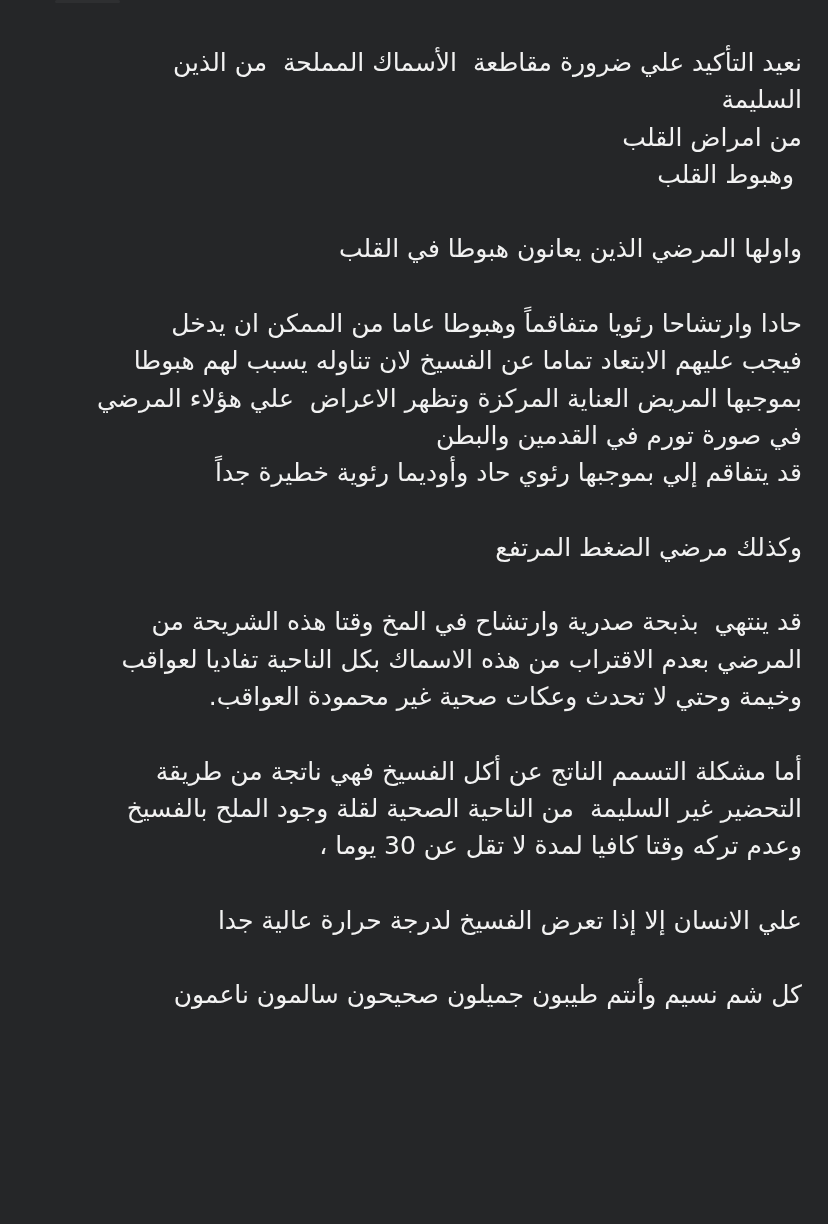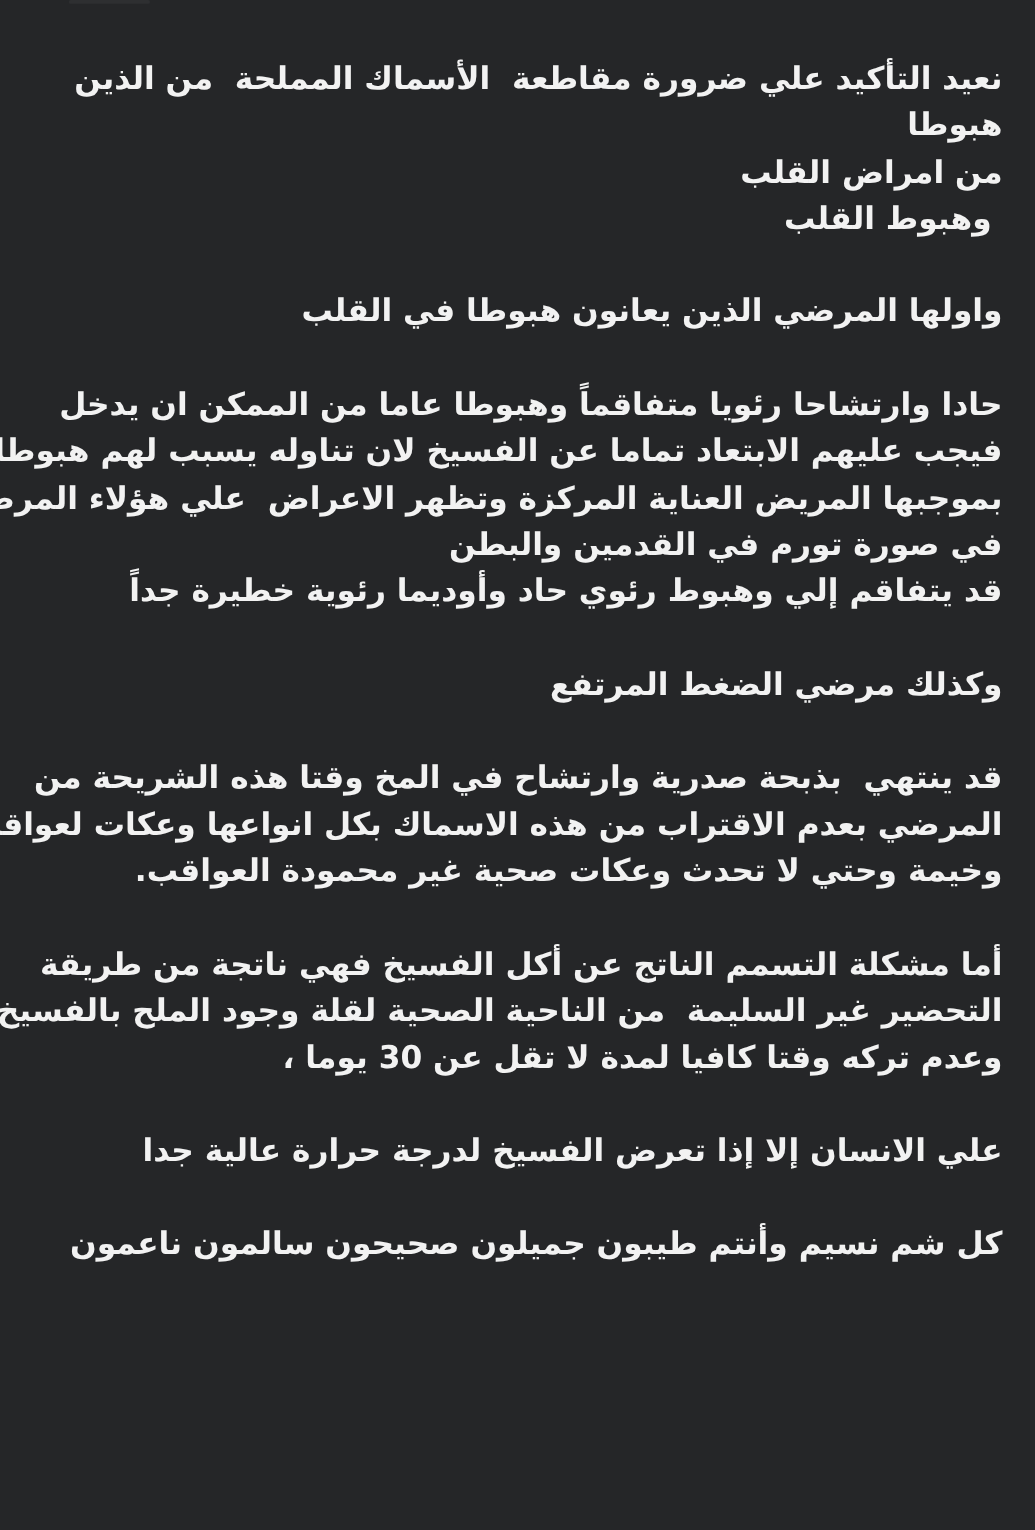--- a/index.html
+++ b/index.html
@@ -32,64 +32,63 @@
       direction: rtl;
       text-align: right;
       font-size: 25px;
       line-height: 37.3px;
       letter-spacing: 0;
       white-space: normal;
     }
     .line {
       display: block;
       white-space: pre;
-      font-weight: bold;
     }
     .gap {
       display: block;
       height: 37.3px;
     }
   </style>
 </head>
 <body>
 
 <div class="topbar-shadow"></div>
 
 <div class="post">
 
   <div>
     <span class="line">نعيد التأكيد علي ضرورة مقاطعة  الأسماك المملحة  من الذين</span>
-    <span class="line">هبوطا</span>
+    <span class="line">السليمة</span>
     <span class="line">من امراض القلب</span>
     <span class="line"> وهبوط القلب</span>
   </div>
   <span class="gap"></span>
 
   <div>
     <span class="line">واولها المرضي الذين يعانون هبوطا في القلب</span>
   </div>
   <span class="gap"></span>
 
   <div>
     <span class="line">حادا وارتشاحا رئويا متفاقماً وهبوطا عاما من الممكن ان يدخل</span>
     <span class="line">فيجب عليهم الابتعاد تماما عن الفسيخ لان تناوله يسبب لهم هبوطا</span>
     <span class="line">بموجبها المريض العناية المركزة وتظهر الاعراض  علي هؤلاء المرضي</span>
     <span class="line">في صورة تورم في القدمين والبطن</span>
-    <span class="line">قد يتفاقم إلي وهبوط رئوي حاد وأوديما رئوية خطيرة جداً</span>
+    <span class="line">قد يتفاقم إلي بموجبها رئوي حاد وأوديما رئوية خطيرة جداً</span>
   </div>
   <span class="gap"></span>
 
   <div>
     <span class="line">وكذلك مرضي الضغط المرتفع</span>
   </div>
   <span class="gap"></span>
 
   <div>
     <span class="line">قد ينتهي  بذبحة صدرية وارتشاح في المخ وقتا هذه الشريحة من</span>
-    <span class="line">المرضي بعدم الاقتراب من هذه الاسماك بكل انواعها وعكات لعواقب</span>
+    <span class="line">المرضي بعدم الاقتراب من هذه الاسماك بكل الناحية تفاديا لعواقب</span>
     <span class="line">وخيمة وحتي لا تحدث وعكات صحية غير محمودة العواقب.</span>
   </div>
   <span class="gap"></span>
 
   <div>
     <span class="line">أما مشكلة التسمم الناتج عن أكل الفسيخ فهي ناتجة من طريقة</span>
     <span class="line">التحضير غير السليمة  من الناحية الصحية لقلة وجود الملح بالفسيخ</span>
     <span class="line">وعدم تركه وقتا كافيا لمدة لا تقل عن 30 يوما ،</span>
   </div>
   <span class="gap"></span>

